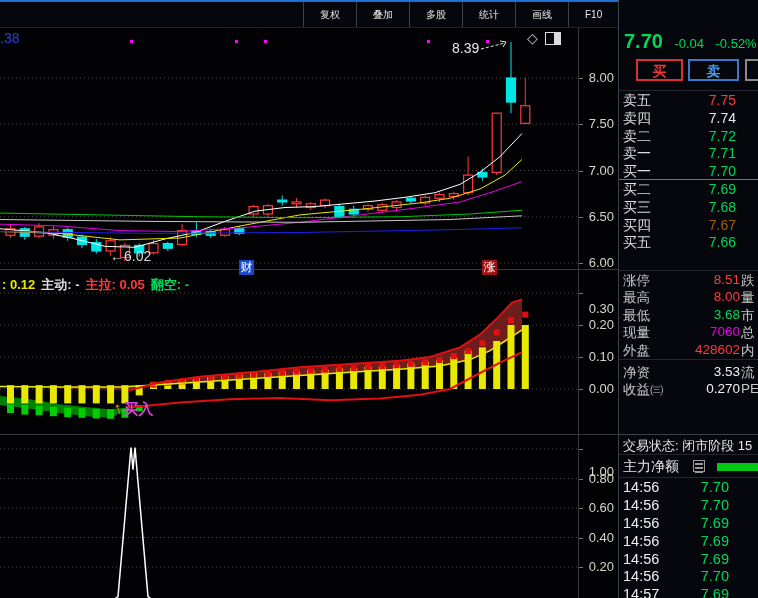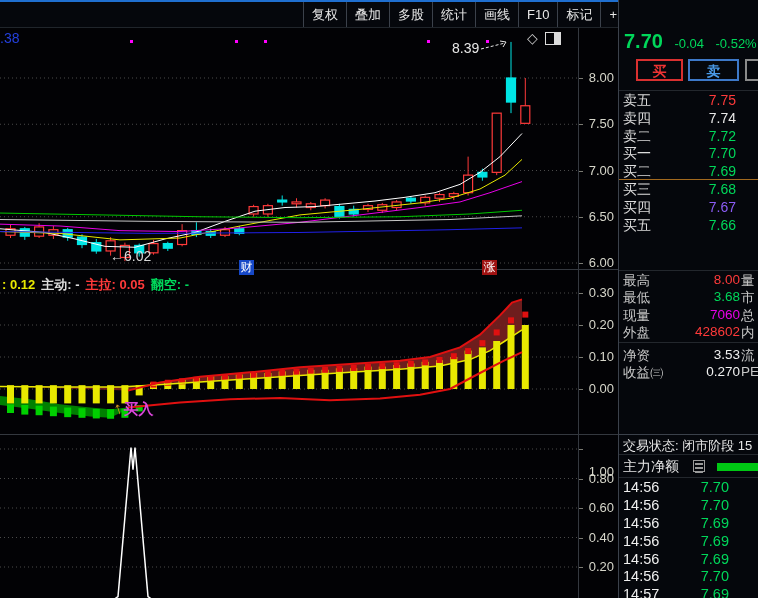--- a/index.html
+++ b/index.html
@@ -1,21 +1,21 @@
 <!DOCTYPE html>
 <html><head>
 <meta charset="utf-8">
 <style>
   html,body{margin:0;padding:0;background:#000;}
   body{width:758px;height:598px;overflow:hidden;font-family:"Liberation Sans","DejaVu Sans",sans-serif;}
   .app{position:relative;width:758px;height:598px;background:#020205;overflow:hidden;}
   
   .topbar{position:absolute;left:0;top:0;width:758px;height:28px;background:#05070c;border-top:2px solid #1f6fd0;border-bottom:1px solid #20252b;box-sizing:border-box;}
   .menu{position:absolute;left:303px;top:0;height:25px;display:flex;}
-  .menu-item{padding:0 8px;line-height:25px;font-size:13px;color:#e8e8e8;border-left:1px solid #3b414b;cursor:default;white-space:nowrap;}
+  .menu-item{padding:0 16px;line-height:25px;font-size:10px;color:#e8e8e8;border-left:1px solid #3b414b;cursor:default;white-space:nowrap;}
   .menu-item:last-child{border-right:1px solid #3b414b;}
   .stock-head{position:absolute;left:625px;top:3px;white-space:nowrap;}
   .sname{color:#f0e13c;font-size:16px;font-weight:bold;border-bottom:2px dotted #c03030;}
   .scode{color:#c8c8c8;font-size:16px;margin-left:6px;}
   
   svg{position:absolute;display:block;}
   .vline{position:absolute;width:1px;background:#34383f;}
   .hline{position:absolute;height:1px;background:#34383f;}
   .axis{position:absolute;width:40px;}
   .axis .tick-label{position:absolute;right:4px;font-size:13px;color:#d6d6ca;white-space:nowrap;}
@@ -291,21 +291,21 @@
       <div class="tick-label" style="top: 70px;">8.00</div>
     </div>
   <div class="axis" id="axis-p2" style="left:578px;top:0;height:434px;">
       <div class="tick-dash" style="top: 389px;"></div>
       <div class="tick-label" style="top: 381px;">0.00</div>
       <div class="tick-dash" style="top: 357px;"></div>
       <div class="tick-label" style="top: 349px;">0.10</div>
       <div class="tick-dash" style="top: 325px;"></div>
       <div class="tick-label" style="top: 317px;">0.20</div>
       <div class="tick-dash" style="top: 293px;"></div>
-      <div class="tick-label" style="top: 285px;">0.30</div>
+      <div class="tick-label" style="top: 301px;">0.30</div>
     </div>
   <div class="axis" id="axis-p3" style="left:578px;top:0;height:598px;">
       <div class="tick-dash" style="top: 567px;"></div>
       <div class="tick-label" style="top: 559px;">0.20</div>
       <div class="tick-dash" style="top: 537.5px;"></div>
       <div class="tick-label" style="top: 529.5px;">0.40</div>
       <div class="tick-dash" style="top: 508px;"></div>
       <div class="tick-label" style="top: 500px;">0.60</div>
       <div class="tick-dash" style="top: 478.5px;"></div>
       <div class="tick-label" style="top: 470.5px;">0.80</div>
@@ -351,42 +351,51 @@
         </div>
         <div class="ob-row">
           <span class="ob-l">卖四</span>
           <span class="ob-v" style="color: rgb(232, 232, 232);">7.74</span>
         </div>
         <div class="ob-row">
           <span class="ob-l">卖二</span>
           <span class="ob-v" style="color: rgb(0, 215, 90);">7.72</span>
         </div>
         <div class="ob-row">
+          <span class="ob-l">卖一</span>
+          <span class="ob-v" style="color: rgb(0, 215, 90);">7.71</span>
+        </div>
+        <div class="ob-row">
           <span class="ob-l">买一</span>
           <span class="ob-v" style="color: rgb(0, 215, 90);">7.70</span>
         </div>
         <div class="ob-row">
           <span class="ob-l">买二</span>
           <span class="ob-v" style="color: rgb(0, 215, 90);">7.69</span>
         </div>
         <div class="ob-row">
           <span class="ob-l">买三</span>
           <span class="ob-v" style="color: rgb(0, 215, 90);">7.68</span>
         </div>
         <div class="ob-row">
           <span class="ob-l">买四</span>
-          <span class="ob-v" style="color: #8b5cf6; text-align: right;">7.67</span>
+          <span class="ob-v" style="color: #a16207; text-align: right;">7.67</span>
         </div>
         <div class="ob-row">
           <span class="ob-l">买五</span>
           <span class="ob-v" style="color: rgb(0, 215, 90);">7.66</span>
         </div>
         <div class="ob-div"></div>
       </div>
     <div class="info" id="info">
+        <div class="info-row">
+          <span class="il">涨停</span>
+          <span class="iv" style="color: rgb(255, 58, 58);">8.51</span>
+          <span class="il2">跌</span>
+        </div>
         <div class="info-row">
           <span class="il">最高</span>
           <span class="iv" style="color: rgb(255, 58, 58);">8.00</span>
           <span class="il2">量</span>
         </div>
         <div class="info-row">
           <span class="il">最低</span>
           <span class="iv" style="color: rgb(0, 215, 90);">3.68</span>
           <span class="il2">市</span>
         </div>

